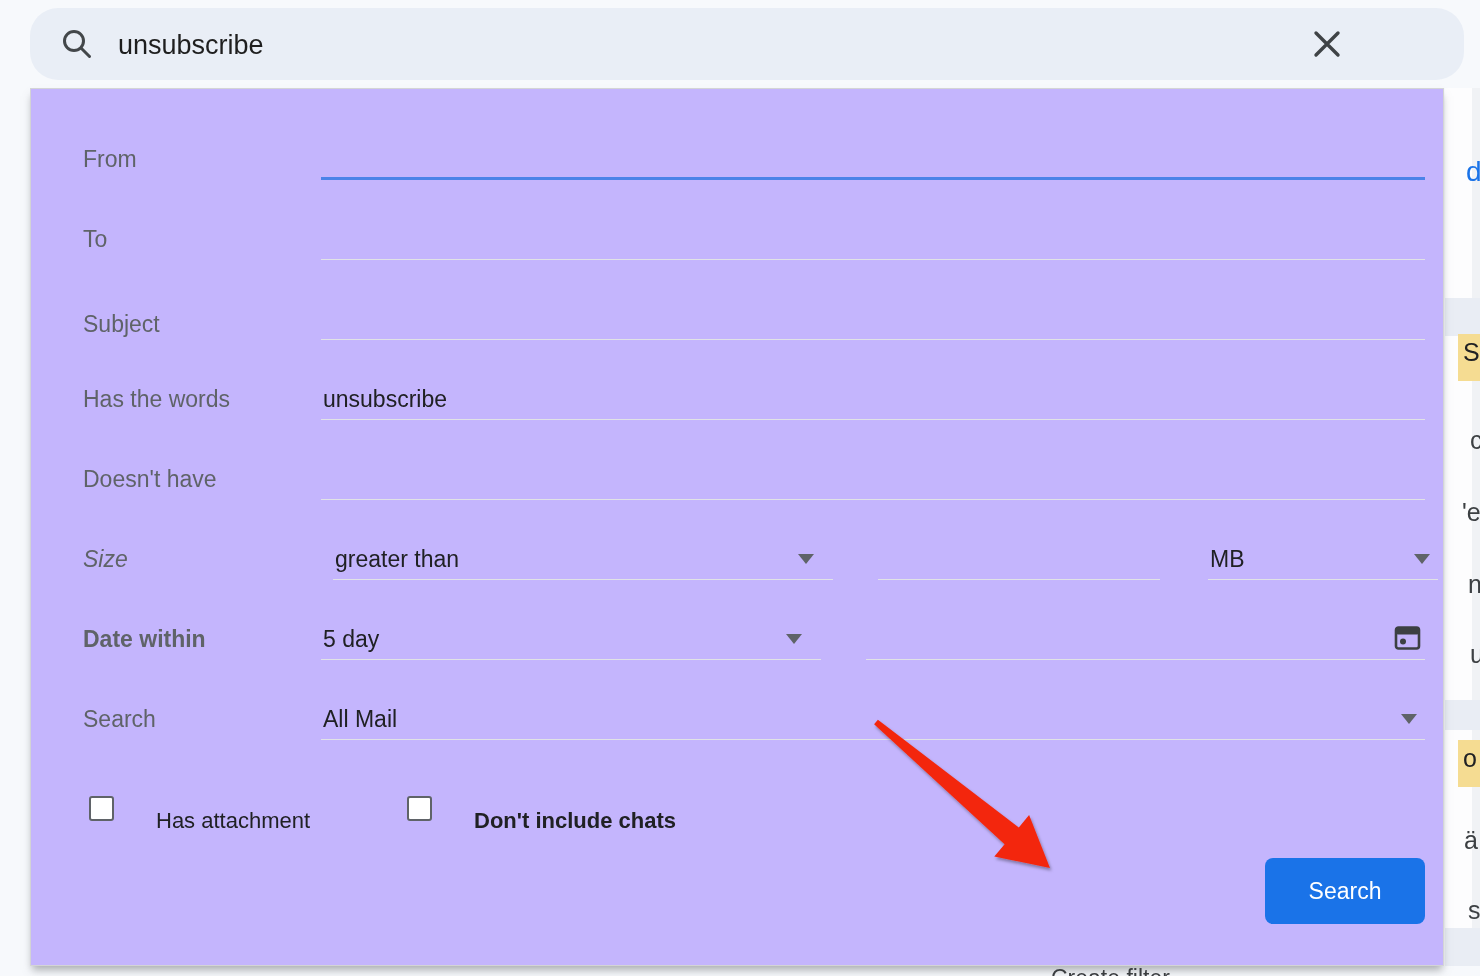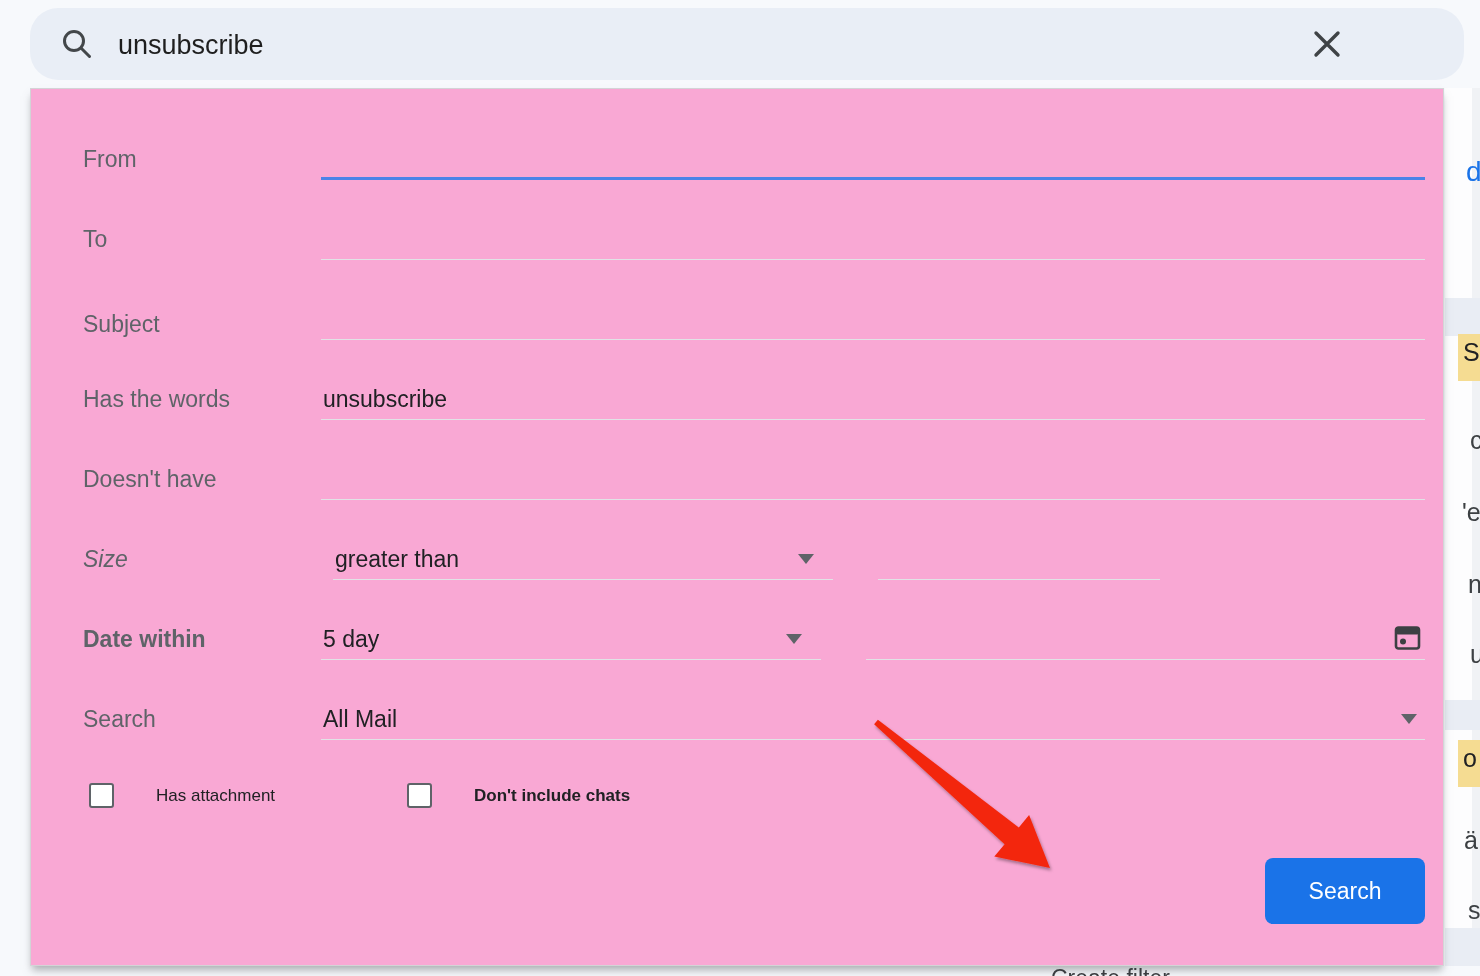--- a/index.html
+++ b/index.html
@@ -38,21 +38,21 @@
   .f3{left:25px;top:338px;}
   .f4{left:17px;top:410px;}
   .f5{left:23px;top:482px;}
   .f6{left:25px;top:552px;}
   .f7{left:13px;top:652px;}
   .f8{left:19px;top:738px;}
   .f9{left:23px;top:808px;}
   
   .panel{
     position:absolute;left:30px;top:88px;width:1414px;height:878px;
-    background:#f9a8d4;border:1px solid #d3d4d6;box-sizing:border-box;
+    background:#c4b5fd;border:1px solid #d3d4d6;box-sizing:border-box;
     box-shadow:0 6px 8px -2px rgba(95,99,104,.5);
   }
   .flabel{position:absolute;left:52px;height:28px;font-size:23px;line-height:28px;color:#5f6368;}
   .l0{top:56px;}.l1{top:136px;}.l2{top:221px;}.l3{top:296px;}
   .l4{top:376px;}.l5{top:456px;font-style:italic;}.l6{top:536px;font-weight:bold;}.l7{top:616px;}
   .finput{
     position:absolute;height:38px;border-bottom:1px solid #e1e3e6;
     font-size:23px;line-height:36px;color:#202124;
   }
   .full{left:290px;width:1104px;}
@@ -71,21 +71,21 @@
   }
   .caret-in{right:19px;top:13px;}
   .caret-unit{right:8px;top:13px;}
   .caret-scope{right:8px;top:13px;}
   .cal{position:absolute;right:4px;top:3px;width:27px;height:27px;}
   
   .cbrow{position:absolute;top:694px;display:flex;align-items:center;gap:42px;}
   .cb1{left:58px;}
   .cb2{left:376px;font-weight:bold;}
   .cb{width:21px;height:21px;border:2.5px solid #5f6368;border-radius:3px;background:#fff;}
-  .cb-label{font-size:17px;color:#202124;white-space:nowrap;}
+  .cb-label{font-size:22px;color:#202124;white-space:nowrap;margin-top:25px;}
   
   .create-filter{
     position:absolute;left:1000px;top:868px;padding:8px 20px;
     font-size:23px;color:#3a3d40;font-weight:500;cursor:pointer;white-space:nowrap;
   }
   .search-btn{
     position:absolute;left:1234px;top:769px;width:160px;height:66px;
     background:#1a73e8;border:none;border-radius:8px;cursor:pointer;
     color:#ffffff;font-size:23px;font-weight:500;font-family:inherit;
     display:flex;align-items:center;justify-content:center;
@@ -151,20 +151,24 @@
   </div>
 
   <div class="flabel l5">Size</div>
   <div class="finput size-op t5">
     <span class="val">greater than</span>
     <span class="caret caret-in"></span>
   </div>
   <div class="finput size-amount t5">
     <span class="val"></span>
   </div>
+  <div class="finput size-unit t5">
+    <span class="val">MB</span>
+    <span class="caret caret-unit"></span>
+  </div>
 
   <div class="flabel l6">Date within</div>
   <div class="finput date-op t6">
     <span class="val">5 day</span>
     <span class="caret caret-in"></span>
   </div>
   <div class="finput date-value t6">
     <span class="val"></span>
     <svg class="cal" viewBox="0 0 27 27">
       <rect x="2" y="3.5" width="23" height="21" rx="2.5" fill="none" stroke="#3c4043" stroke-width="2.6"></rect>

